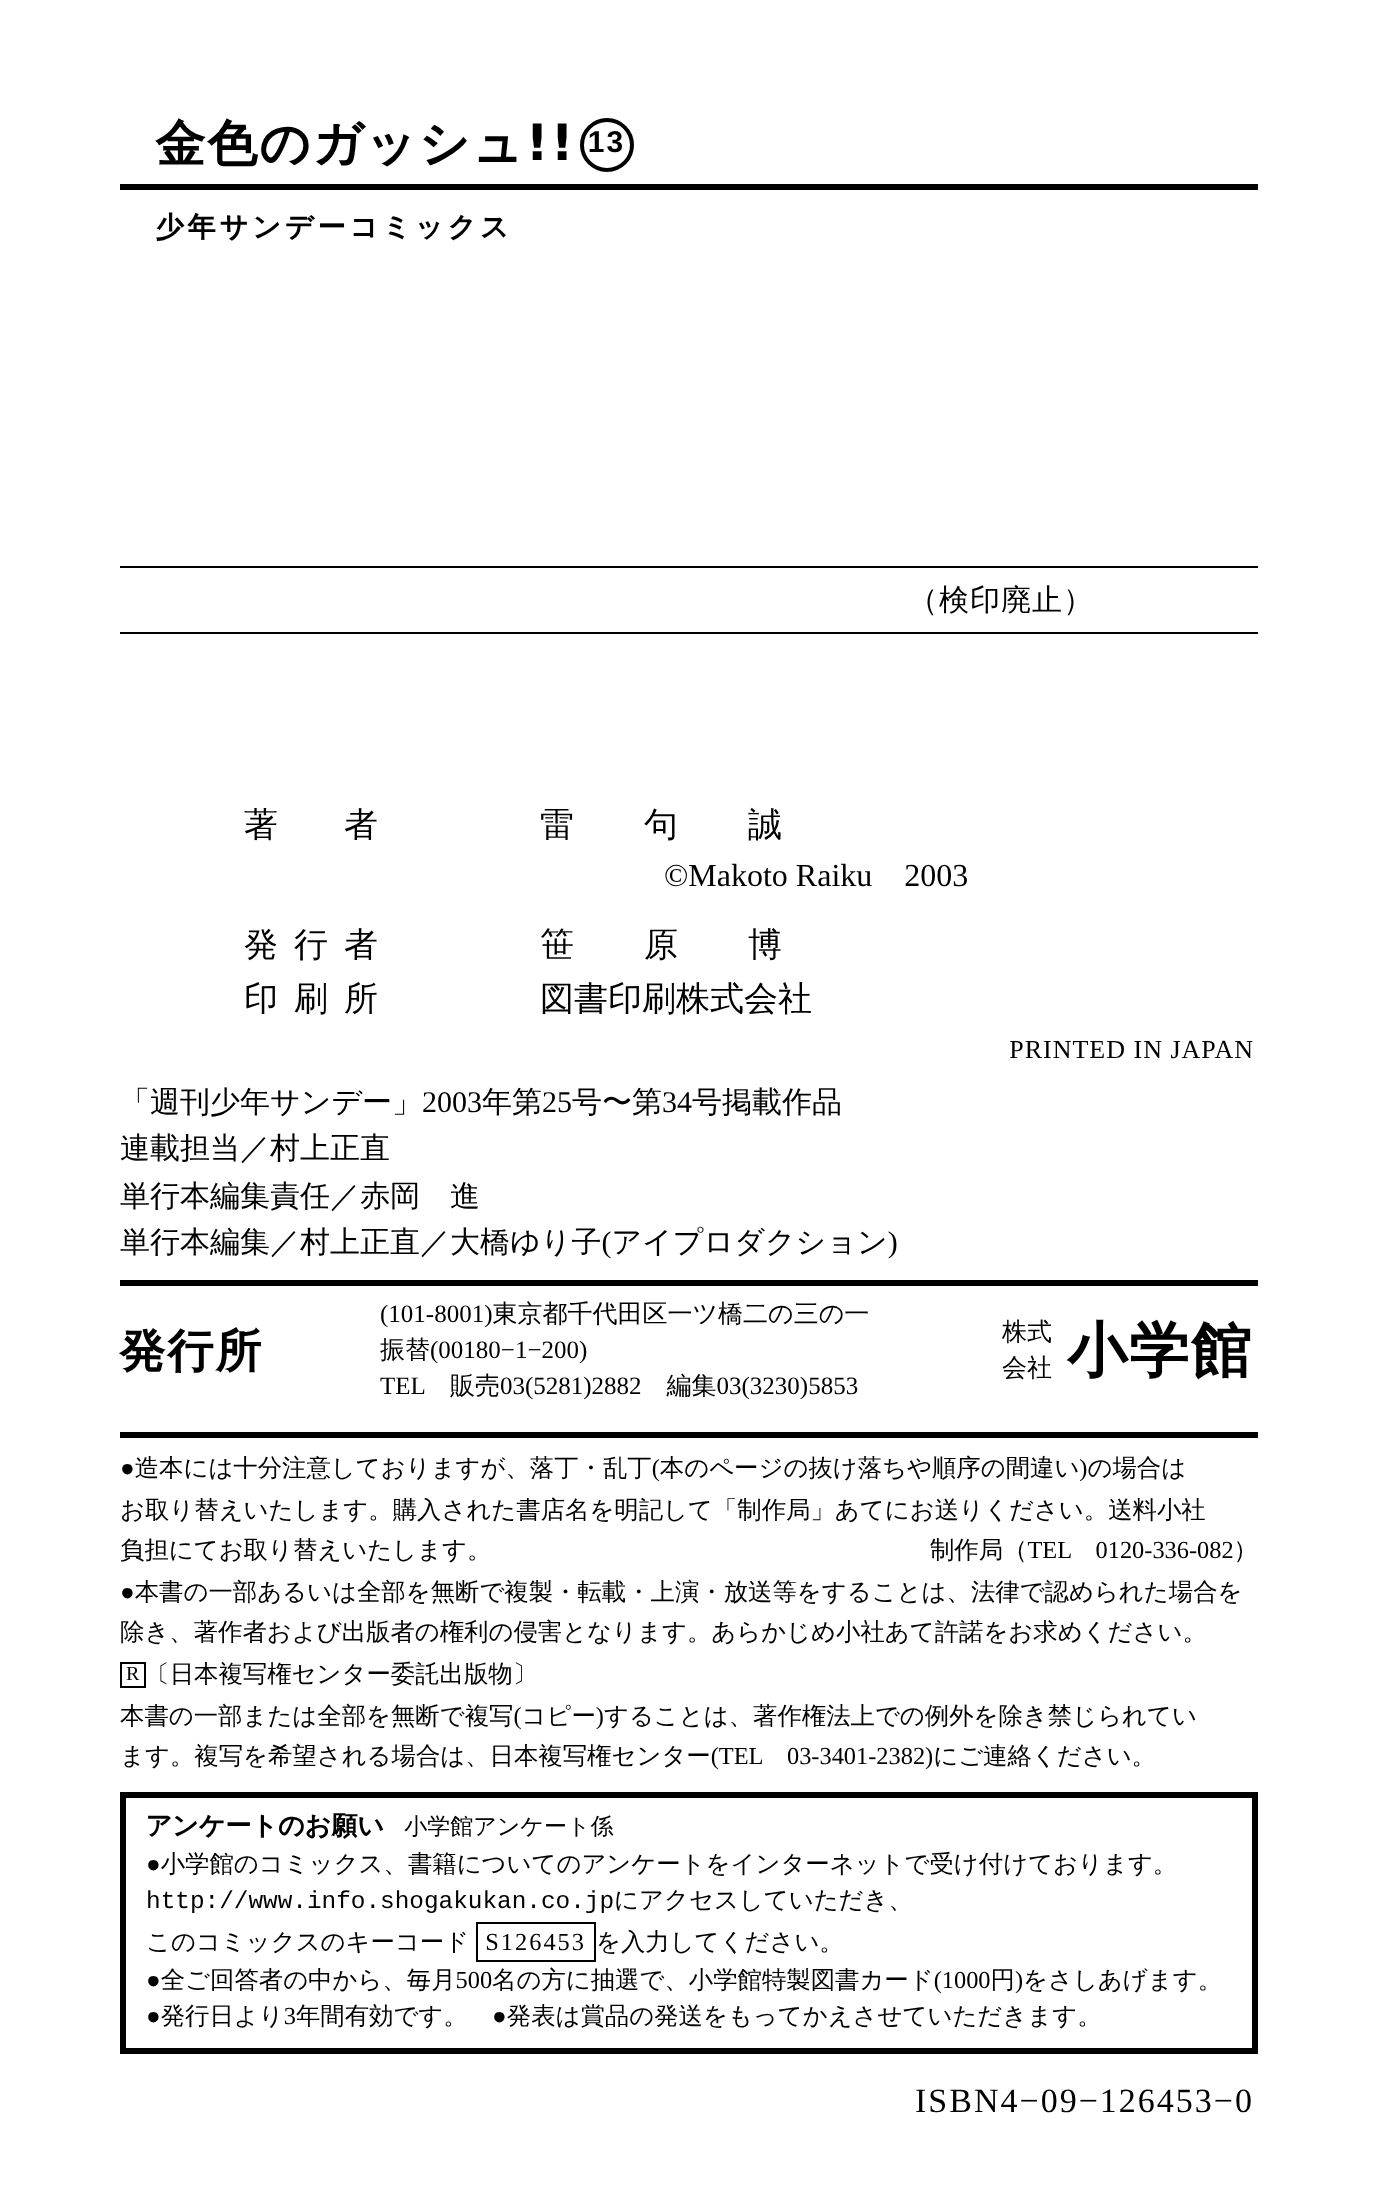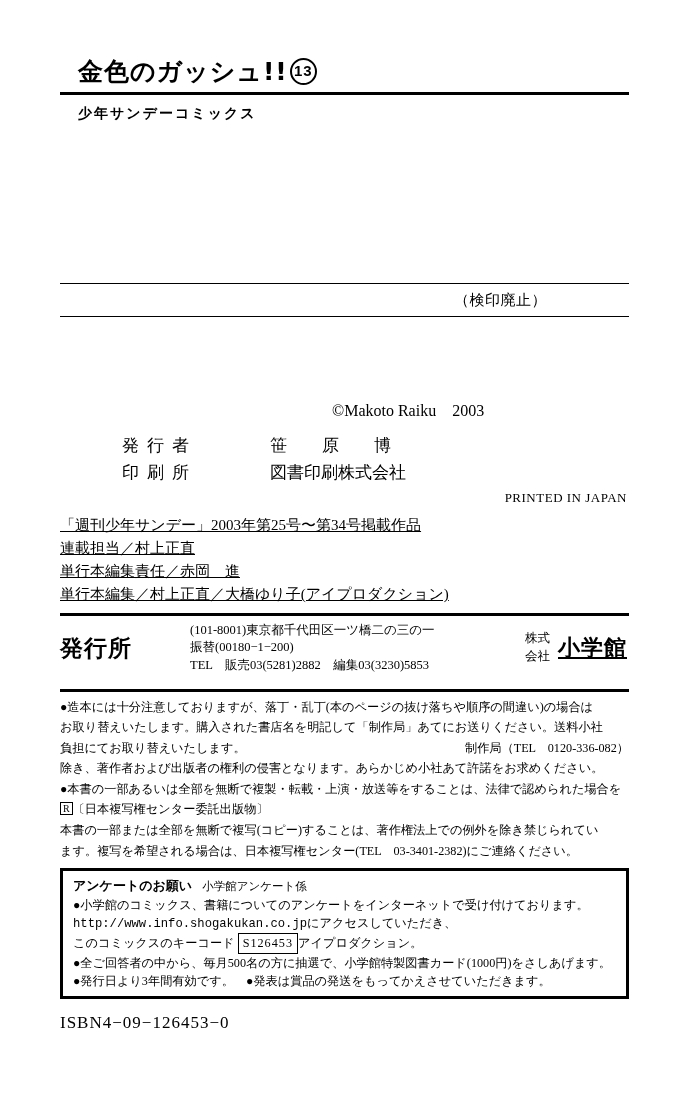--- a/index.html
+++ b/index.html
@@ -131,21 +131,20 @@
   }
 
   
   .serial-block {
     margin-top: 8px;
     font-size: 15px;
     line-height: 1.55;
   }
   .serial-block div {
     white-space: nowrap;
-    text-decoration: underline;
   }
 
   
   .pub-wrap {
     margin-top: 6px;
   }
   .pub-row {
     display: flex;
     align-items: center;
     padding: 6px 0 8px 0;
@@ -167,25 +166,24 @@
   .pub-kabu {
     font-size: 12.5px;
     line-height: 1.42;
     text-align: left;
     padding: 0 8px 0 4px;
     white-space: nowrap;
   }
   .pub-name {
     font-family: "DejaVu Sans", sans-serif;
     font-weight: bold;
-    font-size: 22px;
+    font-size: 30px;
     letter-spacing: 1px;
     white-space: nowrap;
     padding-right: 2px;
-    text-decoration: underline;
   }
 
   
   .notices {
     font-size: 12.2px;
     line-height: 1.52;
     padding-top: 6px;
   }
   .notices p {
     margin: 0 0 2px 0;
@@ -232,21 +230,21 @@
     padding: 0 4px;
     font-family: "Liberation Serif", serif;
     letter-spacing: 1px;
   }
   .url {
     font-family: Liberation Mono, monospace;
   }
 
   
   .isbn {
-    text-align: left;
+    text-align: right;
     font-size: 17px;
     letter-spacing: 1px;
     padding-top: 14px;
     padding-right: 2px;
   }
 </style>
 </head>
 <body>
 
 <div class="page">
@@ -261,20 +259,24 @@
 
   <div class="pubdate-wrap">
     <div class="rule-thin"></div>
     <div class="pubdate-row">
       <span class="pubdate-note">（検印廃止）</span>
     </div>
     <div class="rule-thin"></div>
   </div>
 
   <div class="credits">
+    <div class="credit-row">
+      <span class="credit-label">著　者</span>
+      <span class="credit-value">雷　句　誠</span>
+    </div>
     <div class="copyright-line">©Makoto Raiku　2003</div>
     <div class="credit-row">
       <span class="credit-label">発行者</span>
       <span class="credit-value">笹　原　博</span>
     </div>
     <div class="credit-row">
       <span class="credit-label">印刷所</span>
       <span class="credit-value tight">図書印刷株式会社</span>
     </div>
     <div class="printed-in">PRINTED IN JAPAN</div>
@@ -305,40 +307,40 @@
     <div class="rule-heavy"></div>
   </div>
 
   <div class="notices">
     <p>●造本には十分注意しておりますが、落丁・乱丁(本のページの抜け落ちや順序の間違い)の場合は</p>
     <p>お取り替えいたします。購入された書店名を明記して「制作局」あてにお送りください。送料小社</p>
     <p class="notice-flex">
       <span>負担にてお取り替えいたします。</span>
       <span>制作局（TEL　0120-336-082）</span>
     </p>
+    <p>●本書の一部あるいは全部を無断で複製・転載・上演・放送等をすることは、法律で認められた場合を</p>
     <p>除き、著作者および出版者の権利の侵害となります。あらかじめ小社あて許諾をお求めください。</p>
-    <p>●本書の一部あるいは全部を無断で複製・転載・上演・放送等をすることは、法律で認められた場合を</p>
     <p>
       <span class="marubox">R</span><span>〔日本複写権センター委託出版物〕</span>
     </p>
     <p>本書の一部または全部を無断で複写(コピー)することは、著作権法上での例外を除き禁じられてい</p>
     <p>ます。複写を希望される場合は、日本複写権センター(TEL　03-3401-2382)にご連絡ください。</p>
   </div>
 
   <div class="survey">
     <div class="survey-head">
       <span>アンケートのお願い</span><span class="sub">小学館アンケート係</span>
     </div>
     <p>●小学館のコミックス、書籍についてのアンケートをインターネットで受け付けております。</p>
     <p>
       <span class="url">http://www.info.shogakukan.co.jp</span><span>にアクセスしていただき、</span>
     </p>
     <p>
       <span>このコミックスのキーコード</span>
-      <span class="keycode">S126453</span><span>アイプロダクション。</span>
+      <span class="keycode">S126453</span><span>を入力してください。</span>
     </p>
     <p>●全ご回答者の中から、毎月500名の方に抽選で、小学館特製図書カード(1000円)をさしあげます。</p>
     <p>●発行日より3年間有効です。　●発表は賞品の発送をもってかえさせていただきます。</p>
   </div>
 
   <div class="isbn">ISBN4−09−126453−0</div>
 
 </div>
 
 </body></html>

